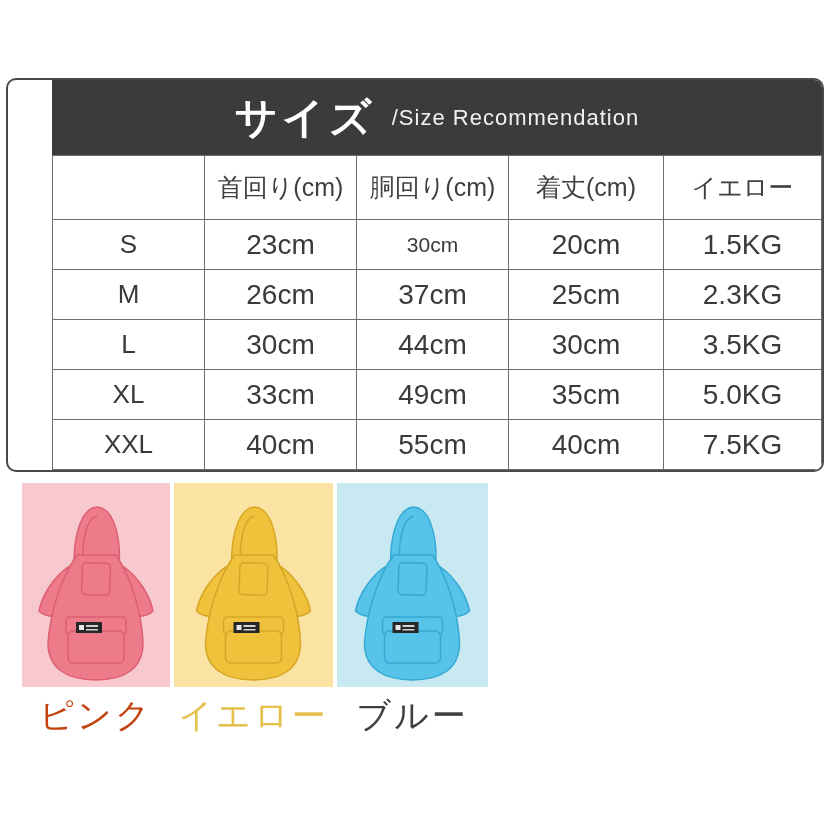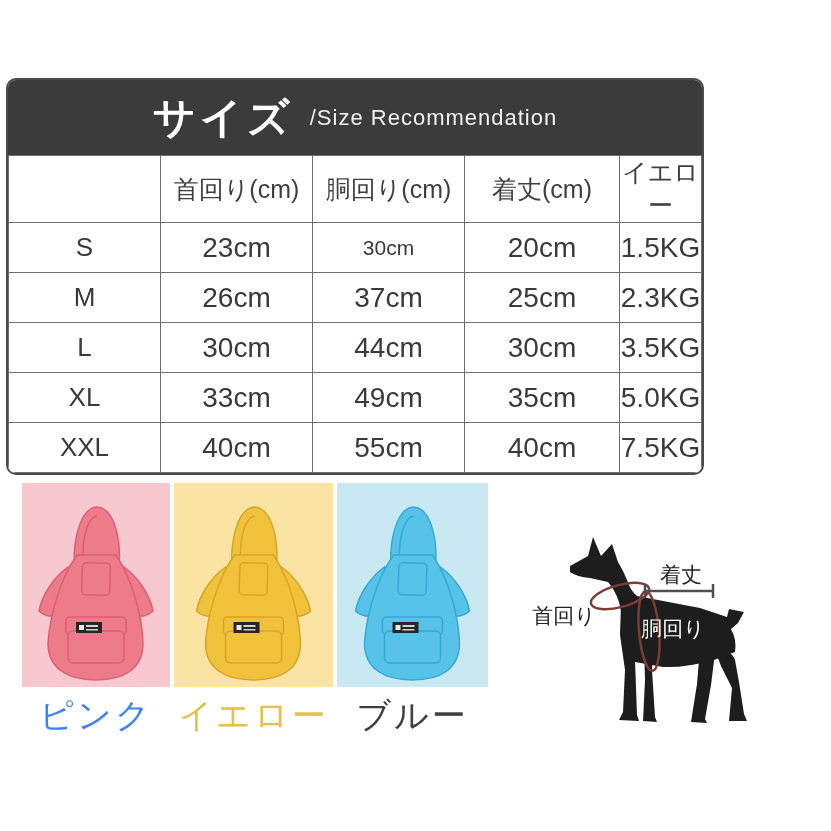--- a/index.html
+++ b/index.html
@@ -2,23 +2,24 @@
 <html><head>
 <meta charset="utf-8">
 <style>
   html,body{margin:0;padding:0;background:#ffffff;}
   .canvas{
     position:relative;width:831px;height:831px;background:#ffffff;overflow:hidden;
     font-family:"Liberation Sans","DejaVu Sans",sans-serif;color:#333;
   }
   
   .panel{
-    position:absolute;left:6px;top:78px;width:698px;
+    position:absolute;left:6px;top:78px;width:818px;
     border-radius:10px;overflow:hidden;border:2px solid #4a4a4a;box-sizing:border-box;
     background:#fff;
+    padding-left:44px;
   }
   .panel-header{
     height:75px;background:#3b3b3b;display:flex;align-items:center;justify-content:center;gap:16px;
   }
   .t-jp{
     font-family:"Liberation Serif","DejaVu Serif",serif;
     font-size:42px;font-weight:bold;color:#ffffff;letter-spacing:4px;
   }
   .t-en{
     font-size:22px;color:#f1f1f1;font-weight:400;letter-spacing:1px;
@@ -178,50 +179,18 @@
           <rect x="46" y="148" width="56" height="32" rx="5"></rect>
         </g>
       </g>
       <rect x="54" y="139" width="26" height="11" fill="#262626"></rect>
       <rect x="57" y="142" width="5" height="5" fill="#ffffff" opacity="0.9"></rect>
       <rect x="64" y="142" width="12" height="2" fill="#ffffff" opacity="0.8"></rect>
       <rect x="64" y="146" width="12" height="1.5" fill="#ffffff" opacity="0.8"></rect>
     </svg>
   </div>
 
-  <div class="swatch-label" style="left: 22px; width: 148px; color: #3b82f6;">ピンク</div>
+  <div class="swatch-label" style="left: 22px; width: 148px; color: #c2410c;">ピンク</div>
   <div class="swatch-label" style="left: 174px; width: 159px; color: rgb(227, 193, 75);">イエロー</div>
   <div class="swatch-label" style="left: 337px; width: 151px; color: #404040;">ブルー</div>
 
-  <div class="dog-diagram">
-    <svg viewBox="0 0 310 218">
-
-      <g fill="#1d1d1d">
-        <path d="M55,46 L73,36 L78,17 L86,36 L97,24 L103,42
-                 Q108,50 112,60 Q115,70 122,76
-                 L185,88 L212,97 L214,89 L229,92 L223,103 L216,109
-                 Q222,120 220,132 L199,140 Q170,148 148,147 L120,142
-                 Q110,120 108,100 L104,82 Q100,70 93,62
-                 L75,58 Q62,57 55,52 Z"></path>
-
-        <path d="M106,84 L122,87 L120,140 L122,195 L124,201 L104,200 L108,192 L110,150 L105,115 Z"></path>
-        <path d="M128,92 L140,93 L137,150 L140,197 L142,202 L128,201 L130,160 Z"></path>
-
-        <path d="M199,128 Q217,130 220,140 L224,162 L229,194 L232,201 L214,201 L217,168 L206,146 Z"></path>
-        <path d="M188,130 L200,133 L196,165 L190,199 L192,203 L176,202 L182,164 L184,140 Z"></path>
-      </g>
-
-      <ellipse cx="105" cy="76" rx="30" ry="11" transform="rotate(-15 105 76)" fill="none" stroke-width="2.5" stroke="#7b3d34"></ellipse>
-      <ellipse cx="134" cy="111" rx="10" ry="40" transform="rotate(-5 134 111)" fill="none" stroke-width="2.5" stroke="#7b3d34"></ellipse>
-
-      <g stroke-width="2.5" stroke="#4f4f4f">
-        <line x1="130" y1="71" x2="198" y2="71"></line>
-        <line x1="130" y1="64" x2="130" y2="78"></line>
-        <line x1="198" y1="64" x2="198" y2="78"></line>
-      </g>
-
-      <text class="measure-text" x="166" y="62" text-anchor="middle" fill="#222222">着丈</text>
-      <text class="measure-text" x="49" y="103" text-anchor="middle" fill="#222222">首回り</text>
-      <text class="measure-text" x="158" y="116" text-anchor="middle" fill="#ffffff">胴回り</text>
-    </svg>
-  </div>
 
 </div>
 
 </body></html>

